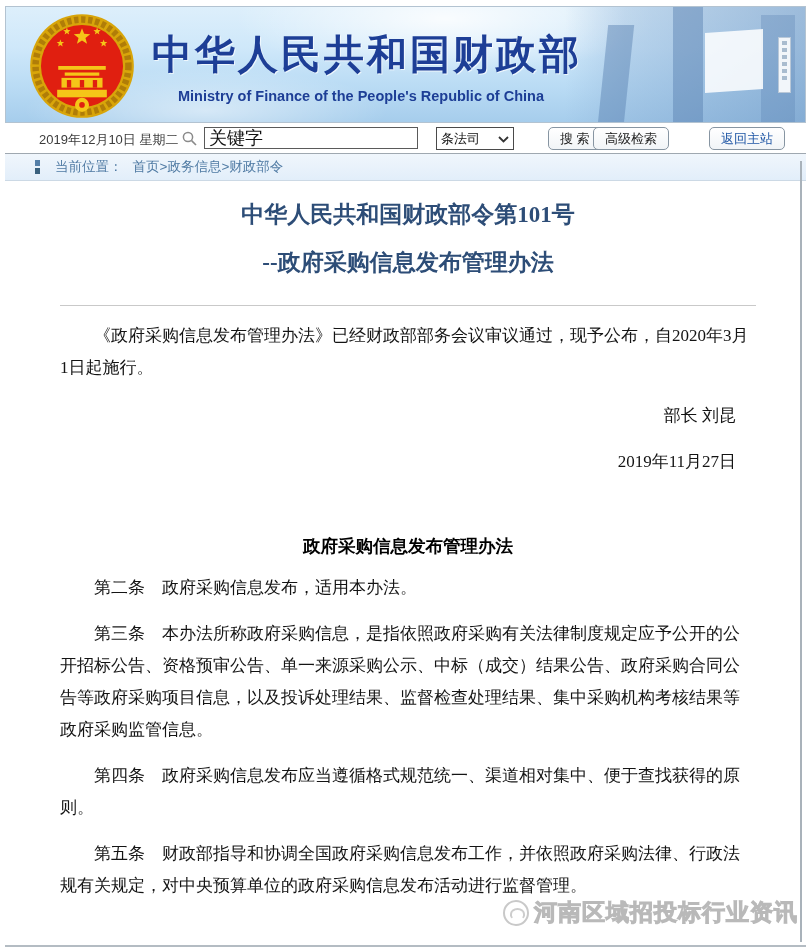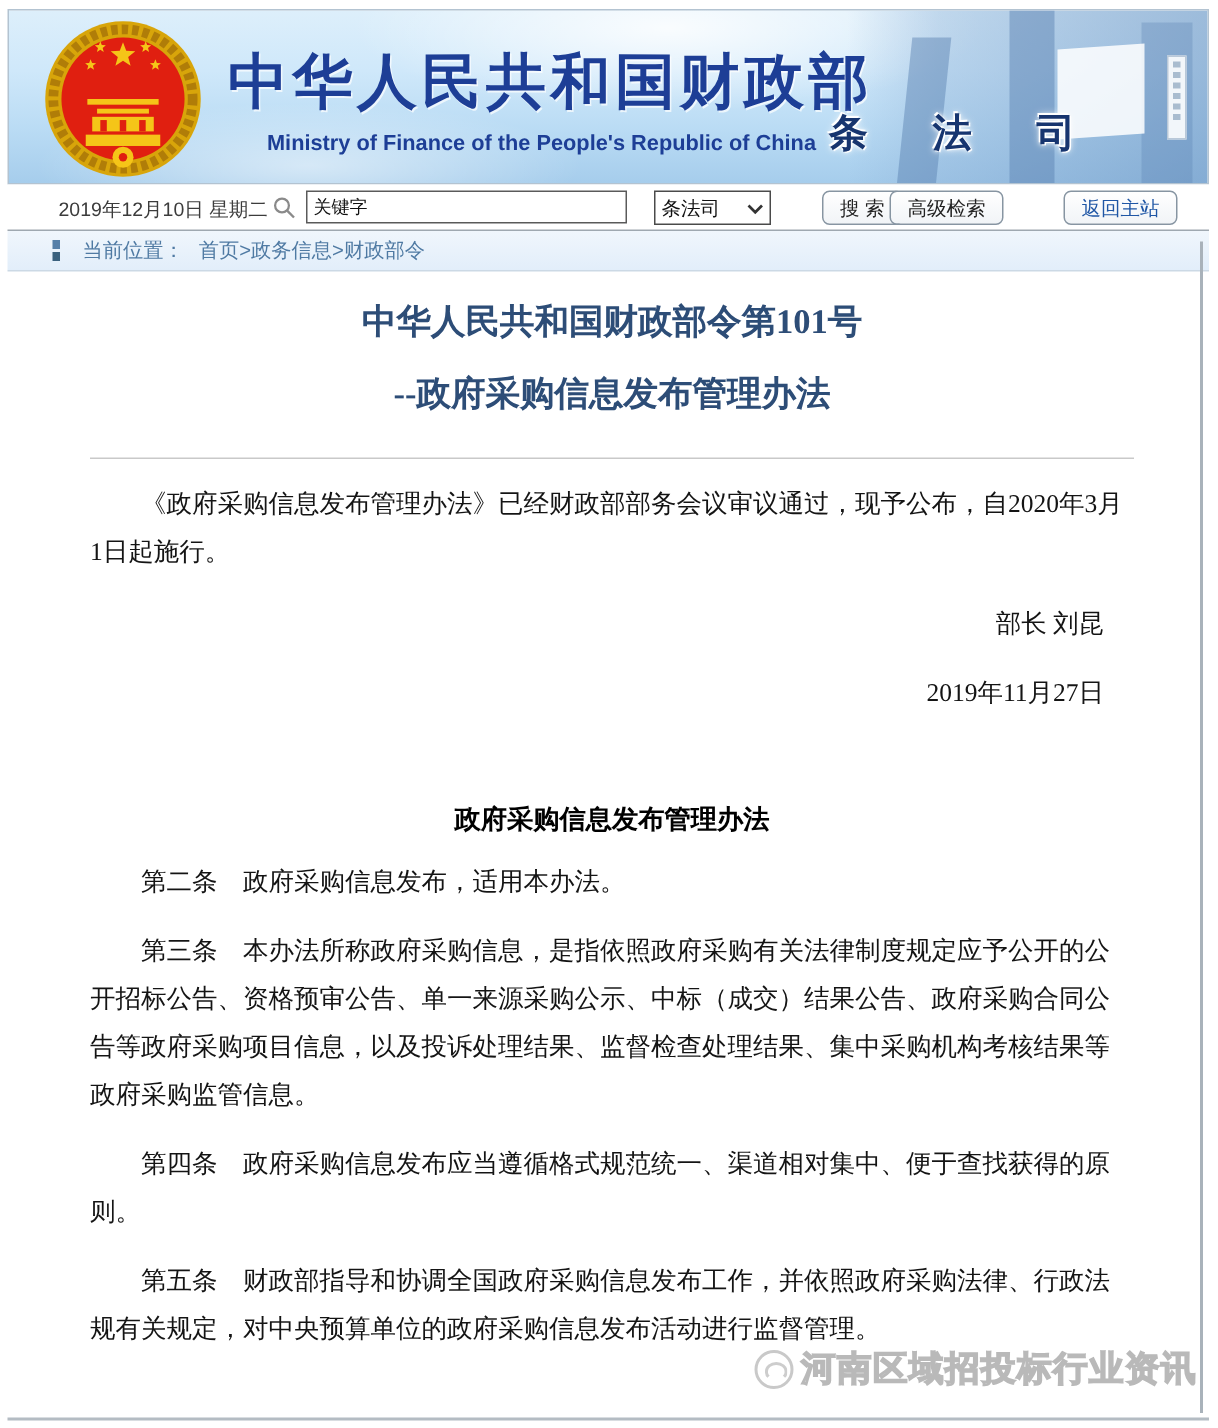--- a/index.html
+++ b/index.html
@@ -116,21 +116,21 @@
     left: 34px; top: 8px;
     font-size: 13px;
     color: #3c3c3c;
   }
   .tb-mag { position: absolute; left: 176px; top: 7px; }
   .tb-input {
     position: absolute;
     left: 199px; top: 4px;
     width: 214px; height: 22px;
     border: 1px solid #5a5a5a;
-    font-size: 12px;
+    font-size: 18px;
     padding: 0 4px;
     color: #111;
     font-family: "Liberation Sans", sans-serif;
   }
   .tb-select {
     position: absolute;
     left: 431px; top: 4px;
     width: 78px; height: 23px;
     border: 1px solid #4a4a4a;
     background: #fff;
@@ -300,21 +300,20 @@
         <rect x="36" y="63" width="4" height="7" fill="#e01f10"></rect>
         <rect x="48" y="63" width="4" height="7" fill="#e01f10"></rect>
         <rect x="60" y="63" width="4" height="7" fill="#e01f10"></rect>
       </g>
       <circle cx="50" cy="86" r="6.5" fill="#f5c518"></circle>
       <circle cx="50" cy="86" r="2.6" fill="#e01f10"></circle>
     </svg>
 
     <div class="banner-title">中华人民共和国财政部</div>
     <div class="banner-sub">Ministry of Finance of the People's Republic of China</div>
-    <div class="dept">条 法 司</div>
   </div>
 
   <div class="toolbar">
     <span class="tb-date">2019年12月10日 星期二</span>
     <span class="tb-mag">
       <svg width="17" height="17" viewBox="0 0 17 17">
         <circle cx="7" cy="7" r="4.6" fill="none" stroke="#8a8a8a" stroke-width="1.5"></circle>
         <line x1="10.6" y1="10.6" x2="15" y2="15" stroke="#8a8a8a" stroke-width="1.6"></line>
       </svg>
     </span>

